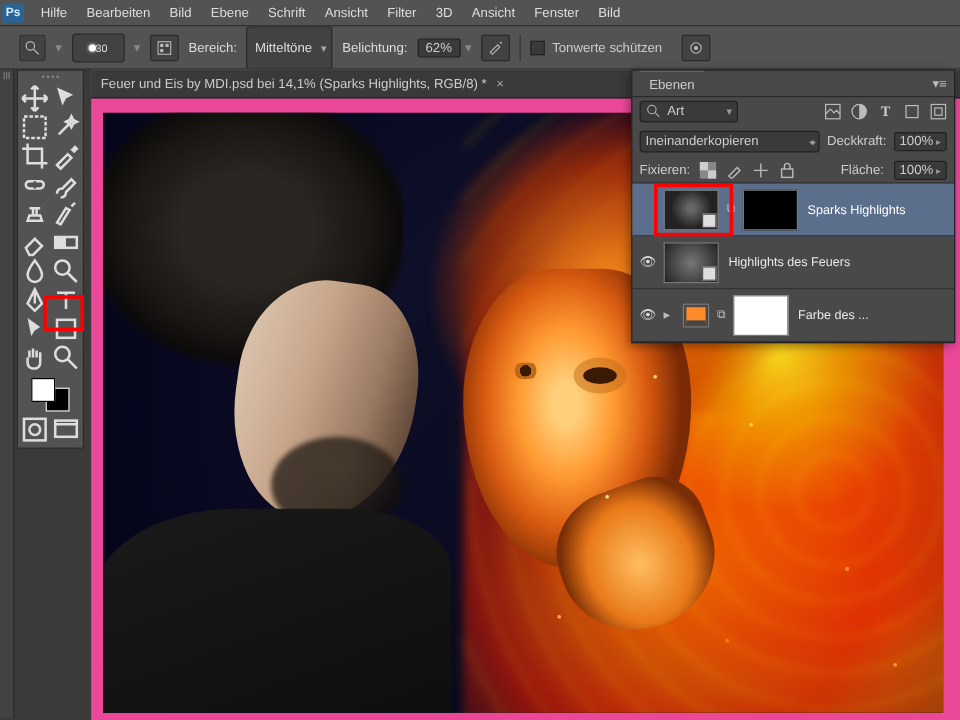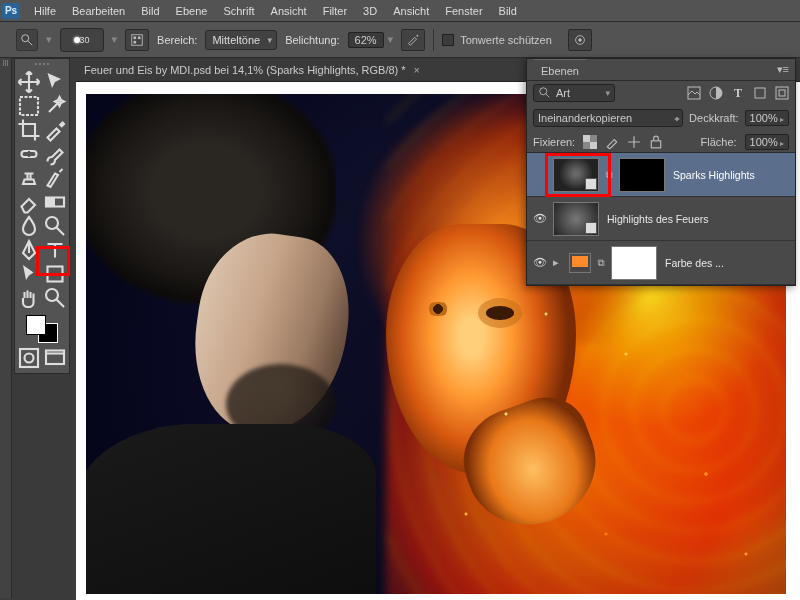--- a/index.html
+++ b/index.html
@@ -11,21 +11,21 @@
   .menuitem { padding: 0 8px; height: 22px; line-height: 22px; color: #ddd; cursor: pointer; }
 
   
   .optionbar { height: 36px; background: #535353; display: flex; align-items: center; padding-left: 16px; gap: 8px; border-bottom: 1px solid #2a2a2a; }
   .opt-icon { width: 22px; height: 22px; display:flex; align-items:center; justify-content:center; border:1px solid #333; background:#424242; border-radius:2px;}
   .opt-brush { width: 44px; height: 24px; border:1px solid #2a2a2a; background:#424242; display:flex; align-items:center; justify-content:center; position:relative; border-radius:3px;}
   .opt-brush .dot { width:6px;height:6px; background:#fff; border-radius:50%; box-shadow:0 0 3px #fff;}
   .opt-brush .num { font-size:9px; color:#ddd;}
   .opt-btn { width:24px; height:22px; border:1px solid #2a2a2a; background:#424242; display:flex; align-items:center; justify-content:center; border-radius:2px;}
   .opt-label { color:#ddd; }
-  .opt-select { background:#424242; border:1px solid #2a2a2a; height:20px; padding:0 16px 0 6px; color:#ddd; border-radius:3px; position:relative; display:flex; align-items:center;}
+  .opt-select { background:#424242; border:1px solid #2a2a2a; height:36px; padding:0 16px 0 6px; color:#ddd; border-radius:3px; position:relative; display:flex; align-items:center;}
   .opt-select:after { content:"▾"; position:absolute; right:4px; font-size:9px; color:#aaa;}
   .opt-pct { display:flex; align-items:center; gap:4px;}
   .opt-pct .box { background:#3a3a3a; border:1px solid #222; padding:1px 6px; border-radius:2px;}
   .opt-check { display:flex; align-items:center; gap:6px; }
   .checkbox { width:12px; height:12px; border:1px solid #222; background:#3a3a3a;}
 
   
   .panel-strip { position:absolute; left:0; top:58px; width:12px; height:540px; background:#424242; border-right:1px solid #2a2a2a;}
   .panel-strip .grab { width:100%; height:10px; display:flex; justify-content:center; gap:1px; padding-top:2px;}
   .panel-strip .grab span{width:1px;height:6px;background:#777;}
@@ -36,21 +36,21 @@
   .tools .grab span{width:2px;height:2px;background:#888; border-radius:1px;}
   .tools-grid { display:grid; grid-template-columns:24px 24px; gap:2px; justify-content:center; }
   .tool { width:24px; height:22px; display:flex; align-items:center; justify-content:center; background:#535353; border-radius:2px; position:relative;}
   .tool svg { stroke:#ddd; fill:none; stroke-width:1.4; }
   .swatches { margin:6px auto 2px; width:32px; height:28px; position:relative;}
   .swatches .fg{position:absolute; left:0; top:0; width:20px; height:20px; background:#fff; border:1px solid #000;}
   .swatches .bg{position:absolute; right:0; bottom:0; width:20px; height:20px; background:#000; border:1px solid #fff;}
   .tool-highlight { position:absolute; border:3px solid #f00; pointer-events:none;}
 
   
-  .doc-area { position:absolute; left:76px; top:58px; right:0; bottom:0; background:#ffffff;}
+  .doc-area { position:absolute; left:76px; top:58px; right:0; bottom:0; background:#ec4899;}
   .doc-tab { height:24px; background:#3a3a3a; display:flex; align-items:center; padding-left:8px; color:#ccc; gap:8px; border-bottom:1px solid #222;}
   .doc-tab .close { color:#aaa; }
   .canvas { position:absolute; left:10px; top:36px; width:700px; height:500px; overflow:hidden; background:#0a0a28;}
   .canvas-img { position:absolute; inset:0; }
   
   .bg-dark { position:absolute; inset:0; background: radial-gradient(ellipse 90% 120% at 65% 55%, rgba(0,0,0,0) 40%, #05061c 70%), linear-gradient(135deg,#121331,#050616);}
   .flames { position:absolute; right:-40px; top:-20px; width:440px; height:560px; background:
     radial-gradient(circle at 60% 40%, rgba(255,200,60,.9), rgba(255,90,0,.6) 30%, rgba(160,20,0,.2) 55%, transparent 65%),
     radial-gradient(circle at 40% 70%, rgba(255,160,40,.8), rgba(230,60,0,.5) 35%, transparent 60%),
     radial-gradient(circle at 80% 80%, rgba(255,140,30,.7), rgba(200,40,0,.4) 40%, transparent 60%);

